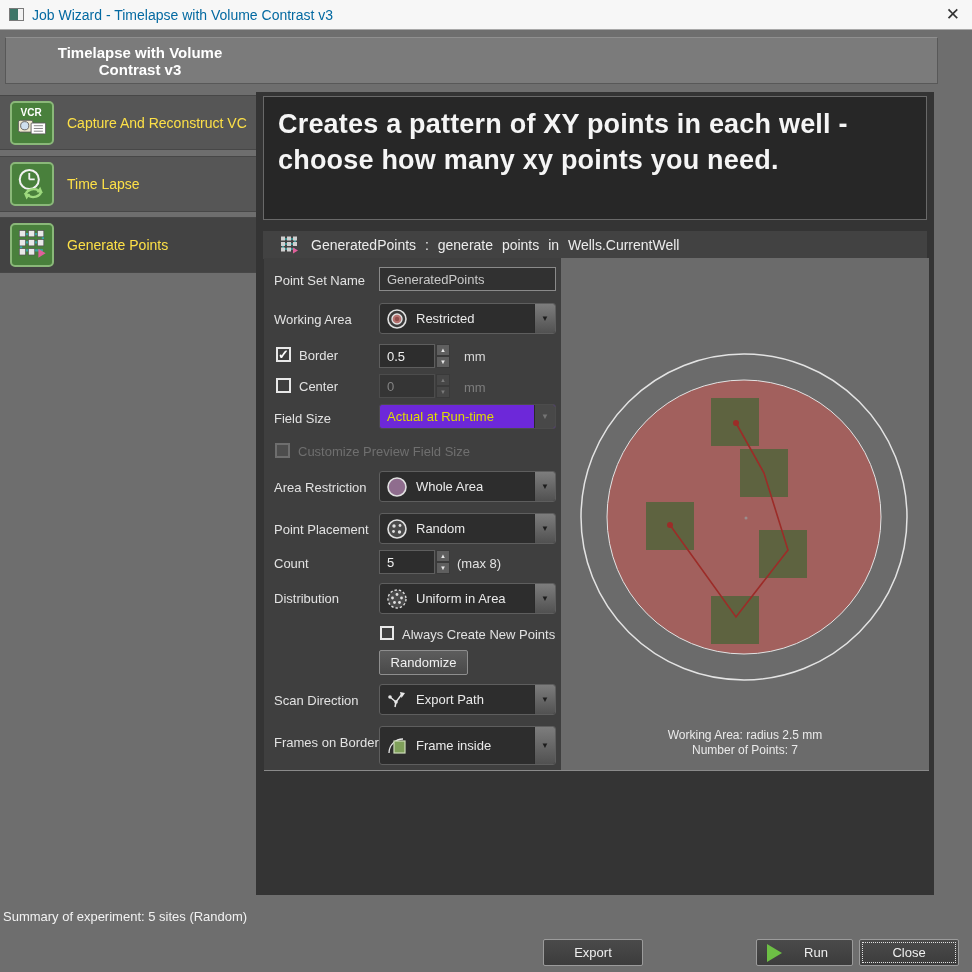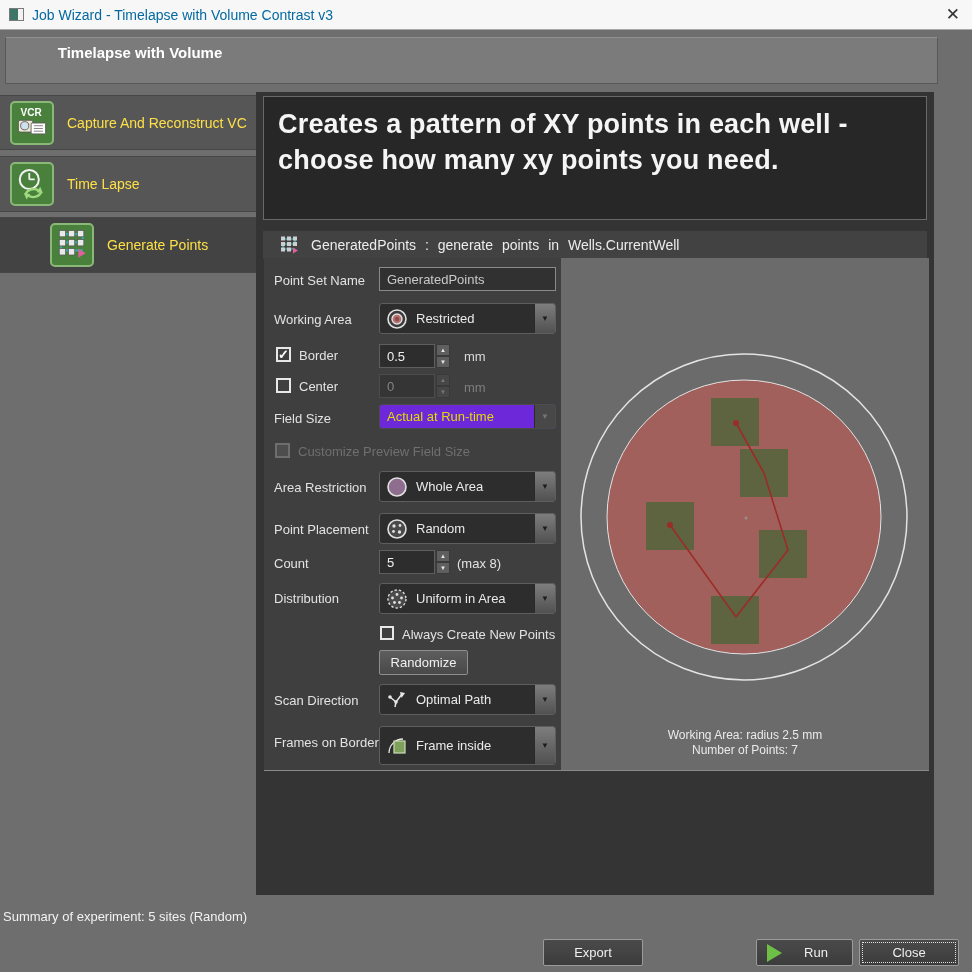--- a/index.html
+++ b/index.html
@@ -108,20 +108,21 @@
       <div class="half-a"></div>
       <div class="half-b"></div>
     </div>
   <div class="titlebar-text">Job Wizard - Timelapse with Volume Contrast v3</div>
   <div class="titlebar-close">✕</div>
 </div>
 
 <div class="wizard-header">
   <div class="wizard-header-title">
     <div>Timelapse with Volume</div>
+    <div>Contrast v3</div>
   </div>
 </div>
 
 <div class="side-item" style="top:95px; height:55px;">
   <svg class="side-icon" viewBox="0 0 44 44">
     <text x="21" y="14" fill="#ffffff" font-size="11" font-weight="bold" text-anchor="middle" font-family="Liberation Sans, sans-serif">VCR</text>
     <rect x="7" y="19" width="16" height="13" rx="2" fill="#efe9cf" stroke="#5a5a5a"></rect>
     <circle cx="14" cy="25" r="4.5" fill="#cfe0ee" stroke="#5a5a5a"></circle>
     <rect x="21" y="22" width="16" height="12" rx="1" fill="#ffffff" stroke="#5a5a5a"></rect>
     <line x1="24" y1="25" x2="34" y2="25" stroke="#777777"></line>
@@ -137,21 +138,21 @@
     <line x1="19" y1="17" x2="19" y2="10" stroke="#f2f2f2" stroke-width="2"></line>
     <line x1="19" y1="17" x2="25" y2="17" stroke="#f2f2f2" stroke-width="2"></line>
     <path d="M15 33 a9 7 0 0 1 14 -4" fill="none" stroke="#9ed97e" stroke-width="2.6"></path>
     <polygon points="31,25 27,31 34,32" fill="#9ed97e"></polygon>
     <path d="M32 31 a9 7 0 0 1 -14 4" fill="none" stroke="#9ed97e" stroke-width="2.6"></path>
     <polygon points="16,39 20,33 13,32" fill="#9ed97e"></polygon>
   </svg>
   <span class="side-label">Time Lapse</span>
 </div>
 
-<div class="side-item selected" style="top:217px; height:56px;padding-left:40px;">
+<div class="side-item selected" style="top:217px; height:56px;">
   <svg class="side-icon" viewBox="0 0 44 44">
     <path d="M8 10 H34 V19 H10 V28 H34" fill="none" stroke="#3aa6a6" stroke-width="2.5"></path>
     <g fill="#e9e9e9" stroke="#555555" stroke-width="0.8">
       <rect x="8" y="6" width="7" height="7"></rect>
         <rect x="18" y="6" width="7" height="7"></rect>
         <rect x="28" y="6" width="7" height="7"></rect>
       <rect x="8" y="16" width="7" height="7"></rect>
         <rect x="18" y="16" width="7" height="7"></rect>
         <rect x="28" y="16" width="7" height="7"></rect>
       <rect x="8" y="26" width="7" height="7"></rect>
@@ -292,21 +293,21 @@
 
   <div class="flabel" style="left:18px; top:601px;">Scan Direction</div>
   <div class="dd" style="left:123px; top:592px; width:177px; height:31px;">
     <svg class="dd-icon" width="22" height="22" viewBox="0 0 22 22">
       <polyline points="4,8 10,13 16,5" fill="none" stroke="#e8e8e8" stroke-width="1.5"></polyline>
       <circle cx="4" cy="8" r="1.8" fill="#e8e8e8"></circle>
         <circle cx="10" cy="13" r="1.8" fill="#e8e8e8"></circle>
       <polygon points="14,3 19,4 15.5,9" fill="#e8e8e8"></polygon>
       <polyline points="10,13 9,18" fill="none" stroke="#e8e8e8" stroke-width="1.5"></polyline>
     </svg>
-    <span class="dd-label">Optimal Path</span>
+    <span class="dd-label">Export Path</span>
     <span class="dd-arrow">▼</span>
   </div>
 
   <div class="flabel" style="left:18px; top:643px;">Frames on Border</div>
   <div class="dd" style="left:123px; top:634px; width:177px; height:39px;">
     <svg class="dd-icon" width="22" height="22" viewBox="0 0 22 22">
       <path d="M3 18 A 14 14 0 0 1 17 4" fill="none" stroke="#e8e8e8" stroke-width="1.3"></path>
       <rect x="8" y="6" width="11" height="12" fill="#7fa05a" stroke="#cddcb9" stroke-width="1.2"></rect>
     </svg>
     <span class="dd-label">Frame inside</span>

